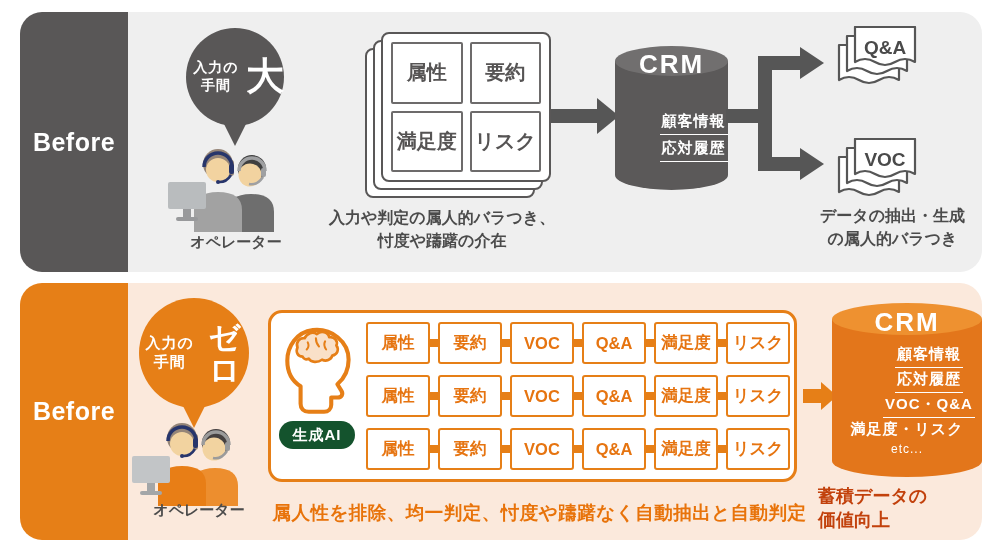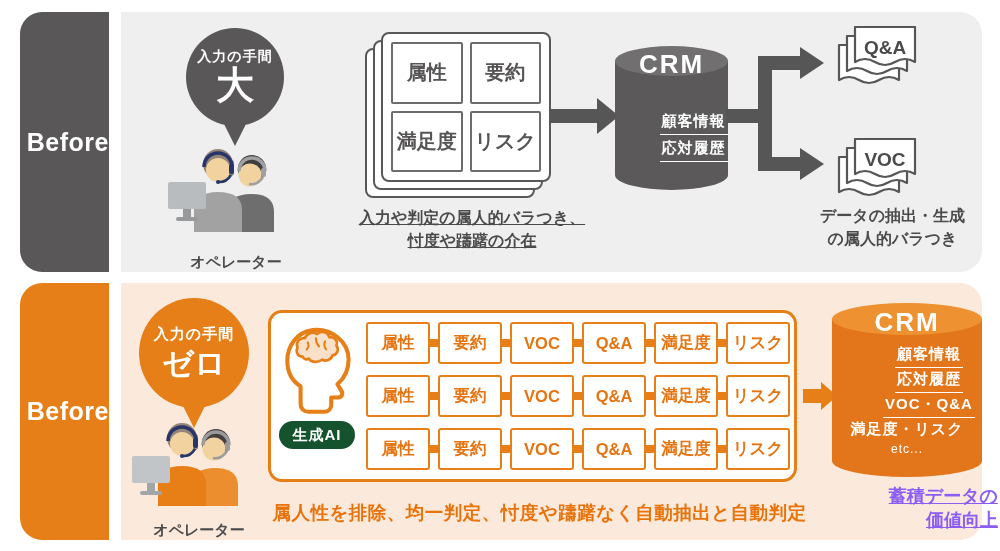--- a/index.html
+++ b/index.html
@@ -1,27 +1,27 @@
 <!DOCTYPE html>
 <html><head>
 <meta charset="utf-8">
 <style>
   * { margin:0; padding:0; box-sizing:border-box; }
   html,body { background:#fff; }
   body { font-family:"Liberation Sans","DejaVu Sans",sans-serif; }
   #stage { position:relative; width:1000px; height:551px; background:#fff; overflow:hidden; }
 
   
-  .sec-label { position:absolute; width:89px; display:flex; align-items:center; justify-content:flex-end;
+  .sec-label { position:absolute; width:108px; display:flex; align-items:center; justify-content:center;
                color:#fff; font-size:25px; font-weight:700; letter-spacing:.5px; }
   .sec-bg { position:absolute; }
 
   
   .bubble { position:absolute; border-radius:50%; color:#fff; text-align:center;
-            display:flex; flex-direction:column; align-items:center; justify-content:center; }
+            display:flex; flex-direction:row; align-items:center; justify-content:center; }
   .bubble .b1 { font-size:14px; letter-spacing:1px; font-weight:600; }
   .bubble .b2 { font-weight:700; line-height:1.05; }
   .tail { position:absolute; width:0; height:0; border-left:13px solid transparent; border-right:13px solid transparent; }
 
   
   .card { position:absolute; width:170px; height:150px; background:#fff; border:2.5px solid #595757; border-radius:8px; }
   .card-grid { position:absolute; inset:6px; display:grid; grid-template-columns:1fr 1fr; grid-template-rows:1fr 1fr; gap:7px; padding:2px; }
   .card-cell { border:2px solid #6d6b6b; border-radius:2px; background:#fff; display:flex; align-items:center; justify-content:center;
                font-size:20px; font-weight:700; color:#565454; }
 
@@ -32,40 +32,40 @@
   .cyl-body { position:absolute; left:0; right:0; }
   .cyl-title { position:absolute; left:0; right:0; text-align:center; color:#fff; font-weight:700; font-size:26px; letter-spacing:2px; }
   .cyl-lines { position:absolute; left:0; right:0; text-align:center; color:#fff; }
   .cyl-line { display:inline-block; font-size:15px; font-weight:600; letter-spacing:1px; padding:0 2px 3px 2px; margin-bottom:4px; }
   .cyl-line.u { border-bottom:1.5px solid #fff;margin-left:44px; }
   .cyl-line.small { font-size:12px; font-weight:400; padding-bottom:0; margin-bottom:0; }
 
   
   .cap { position:absolute; text-align:center; font-weight:600; color:#4b4b4b; font-size:16px; line-height:23px; }
   .cap span { display:block; }
-  .op-label { position:absolute; text-align:center; font-size:15px; font-weight:700; color:#4b4b4b;margin-top:20px; }
+  .op-label { position:absolute; text-align:center; font-size:15px; font-weight:700; color:#4b4b4b; }
 
   
   .ar-rect { position:absolute; }
   .ar-head { position:absolute; width:0; height:0; }
 
   
   .doc-label { position:absolute; width:62px; text-align:center; font-size:19px; font-weight:700; color:#4a4a4a; }
 
   
   .panel { position:absolute; left:268px; top:310px; width:529px; height:172px; background:#fff;
            border:3px solid #e67f17; border-radius:14px; }
   .grid-row { position:absolute; display:flex; align-items:center; }
   .gbox { width:64px; height:42px; background:#fff; border:2px solid #e67f17; border-radius:3px;
           display:flex; align-items:center; justify-content:center; font-size:16.5px; font-weight:700; color:#e67410; }
   .gcon { width:8px; height:8px; background:#e67f17; }
   .badge { position:absolute; border-radius:15px; background:#14532d; color:#fff; display:flex; align-items:center; justify-content:center;
            font-size:15px; font-weight:700; letter-spacing:1px; }
   .panel-cap { position:absolute; text-align:center; font-size:18.5px; font-weight:700; color:#e8730a; letter-spacing:.5px; }
-  .crm-cap { position:absolute; text-align:right; font-size:18px; line-height:24px; font-weight:700; color:#8b5cf6;text-decoration:underline; }
+  .crm-cap { position:absolute; text-align:left; font-size:18px; line-height:24px; font-weight:700; color:#c2410c; }
   .crm-cap span { display:block; }
 </style>
 </head>
 <body>
 
 <div id="stage">
 
   <div class="sec-bg" style="left:121px; top:12px; width:861px; height:260px; background:#efefef; border-radius:0 22px 22px 0;"></div>
   <div class="sec-label" style="left:20px; top:12px; height:260px; background:#595757; border-radius:22px 0 0 22px;">
     <span>Before</span>
@@ -109,21 +109,21 @@
     <div class="card" style="left:-8px; top:8px;"></div>
     <div class="card" style="left:0; top:0;">
       <div class="card-grid">
         <div class="card-cell">属性</div>
         <div class="card-cell">要約</div>
         <div class="card-cell">満足度</div>
         <div class="card-cell">リスク</div>
       </div>
     </div>
   </div>
-  <div class="cap" style="left:332px; top:206px; width:280px;text-decoration:underline;">
+  <div class="cap" style="left:302px; top:206px; width:280px;">
     <span>入力や判定の属人的バラつき、</span>
     <span>忖度や躊躇の介在</span>
   </div>
 
   <div class="ar-rect" style="left:551px; top:109px; width:46px; height:14px; background:#565656;"></div>
   <div class="ar-head" style="left:597px; top:98px; border-top:18px solid transparent; border-bottom:18px solid transparent; border-left:22px solid #565656;"></div>
 
   <div class="cyl" style="left:615px; top:46px; width:113px; height:144px;">
     <div class="cyl-bot" style="height:30px; background:#5b5959;"></div>
     <div class="cyl-body" style="top:15px; bottom:15px; background:#5b5959;"></div>

